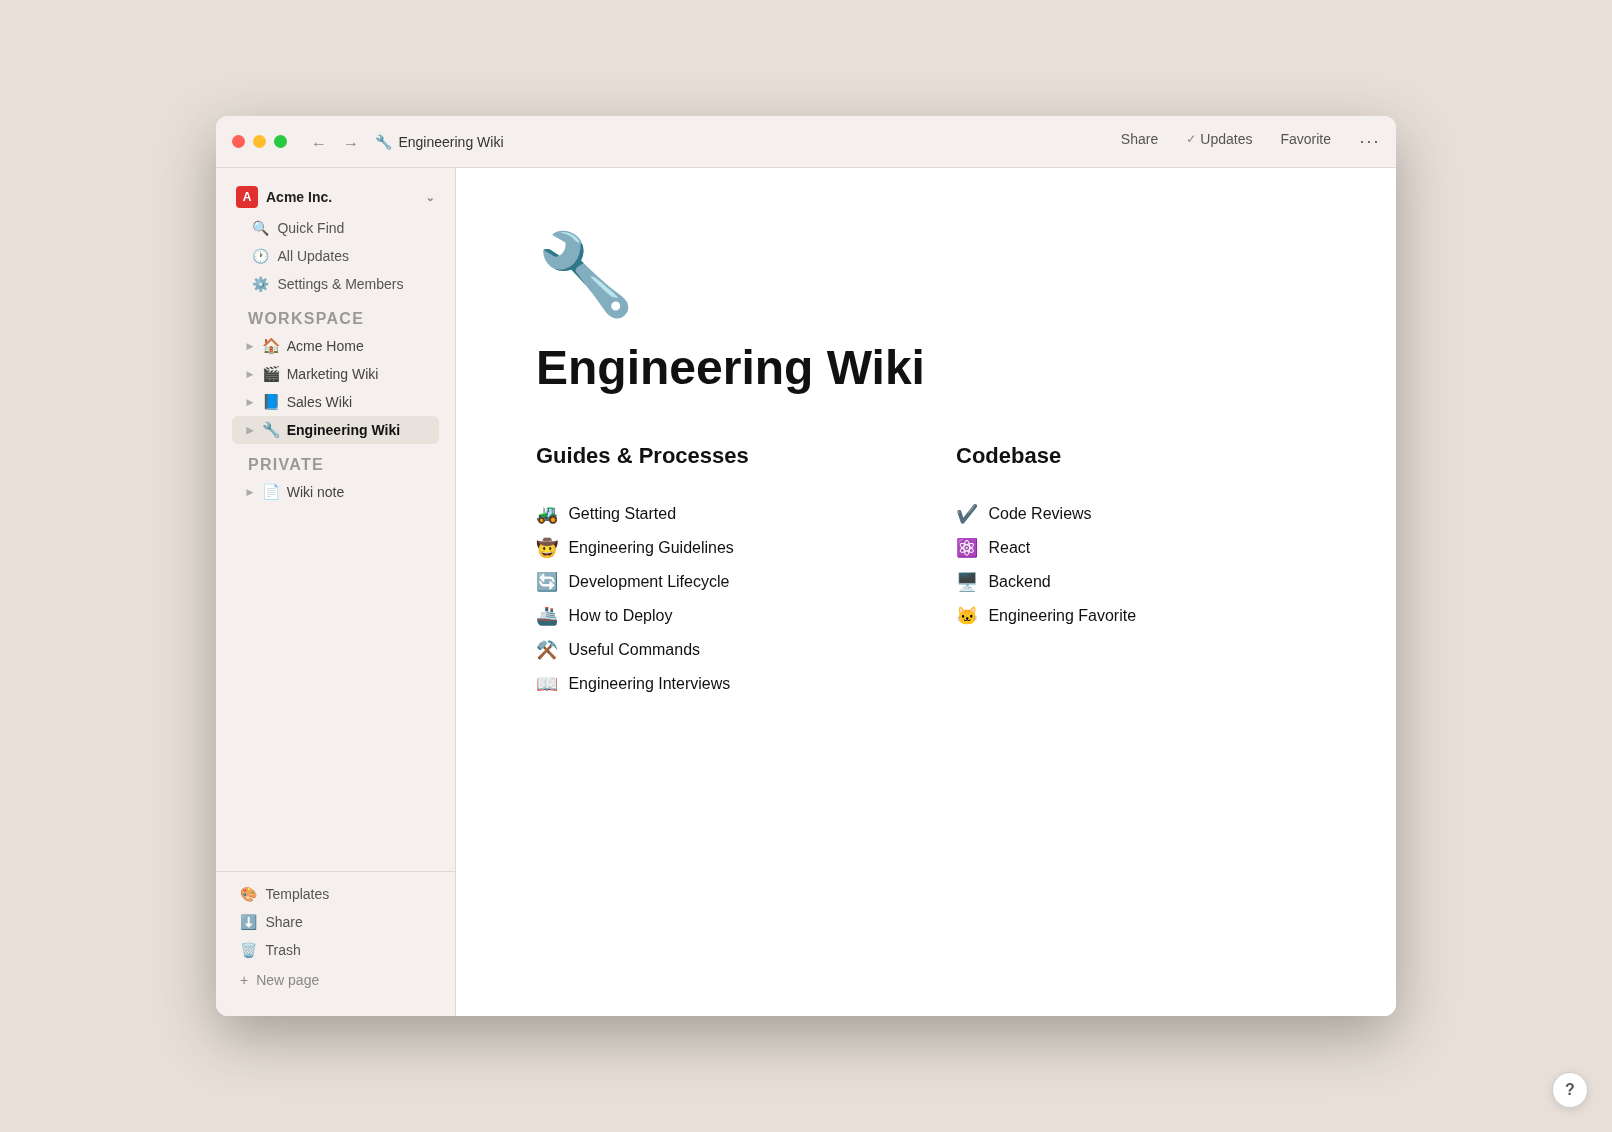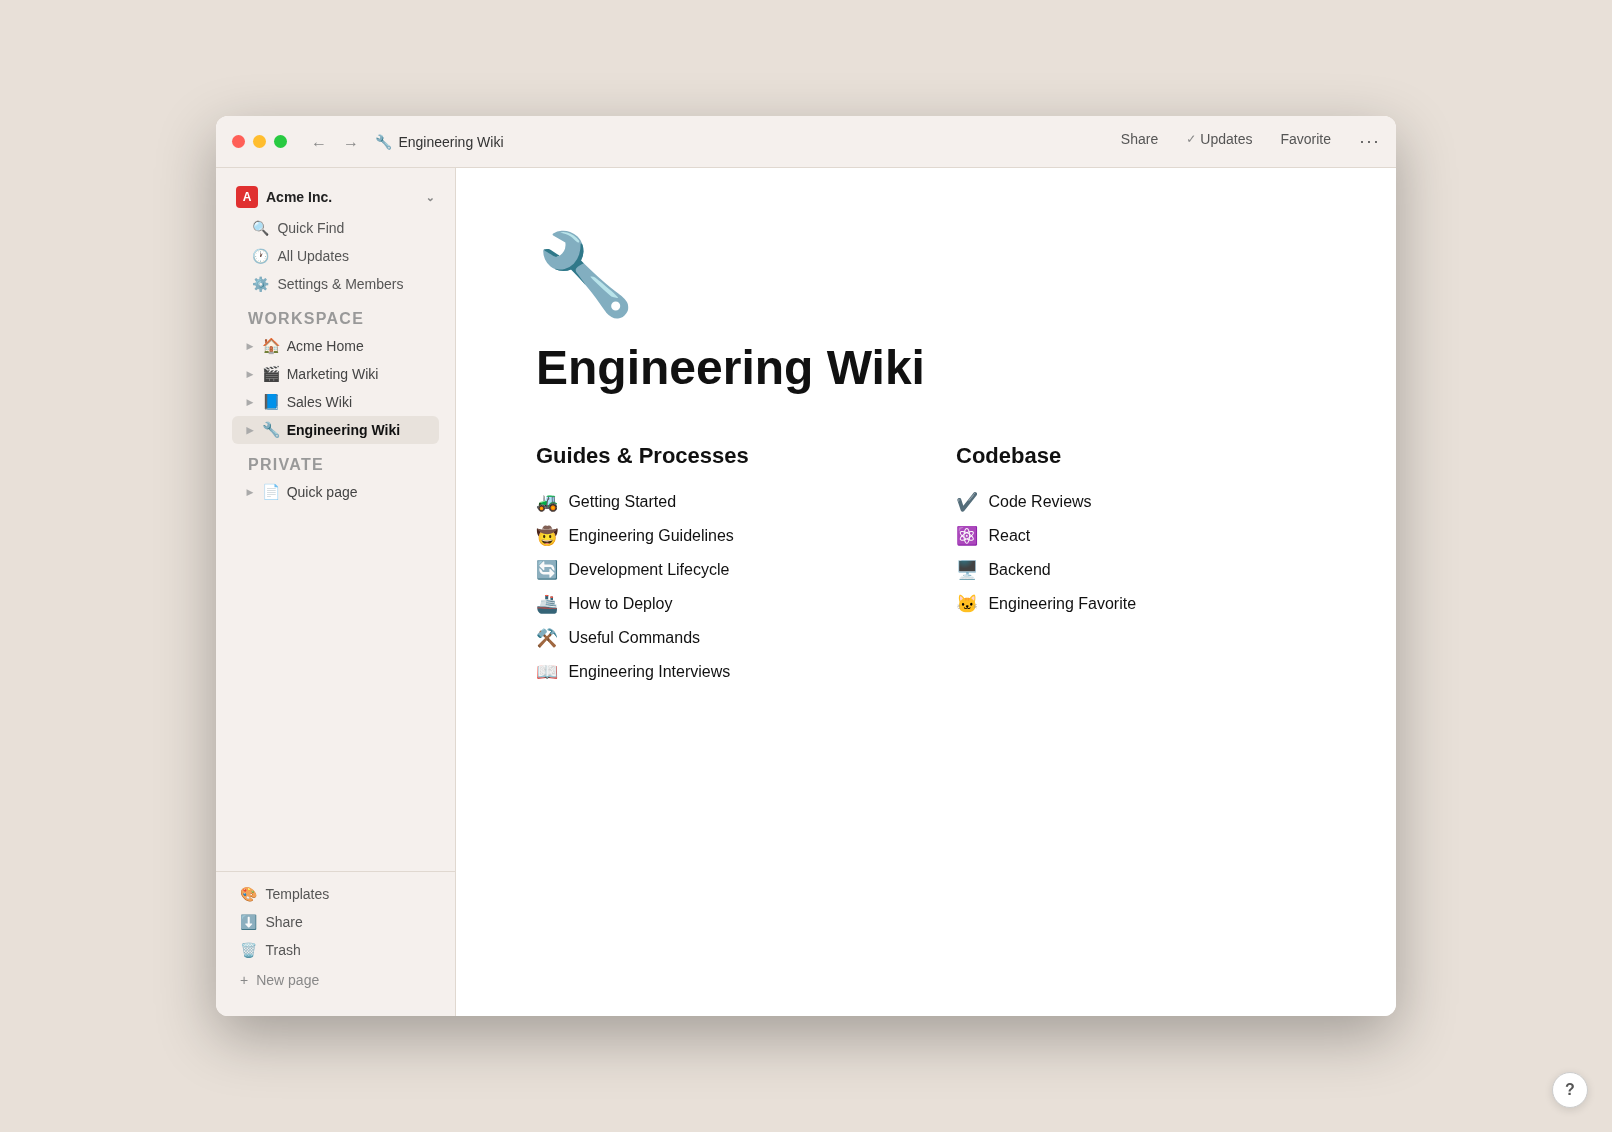--- a/index.html
+++ b/index.html
@@ -220,21 +220,21 @@
     .wiki-grid {
       display: grid;
       grid-template-columns: 1fr 1fr;
       gap: 40px 60px;
       margin-top: 16px;
     }
     .wiki-section h2 {
       font-size: 22px;
       font-weight: 700;
       color: #111;
-      margin-bottom: 16px;
+      margin-bottom: 28px;
     }
     .wiki-link {
       display: flex;
       align-items: center;
       gap: 10px;
       padding: 6px 0;
       font-size: 16px;
       color: #111;
       cursor: pointer;
       text-decoration: none;
@@ -334,21 +334,21 @@
         <div class="sidebar-tree-item active">
           <span class="tree-arrow">▶</span>
           <span class="tree-page-icon">🔧</span>
           <span>Engineering Wiki</span>
         </div>
 
         <div class="sidebar-section-label">PRIVATE</div>
         <div class="sidebar-tree-item">
           <span class="tree-arrow">▶</span>
           <span class="tree-page-icon">📄</span>
-          <span>Quick page</span>
+          <span>Wiki note</span>
         </div>
       </div>
 
       <div class="sidebar-bottom">
         <div class="sidebar-bottom-item">
           <span>🎨</span>
           <span>Templates</span>
         </div>
         <div class="sidebar-bottom-item">
           <span>⬇️</span>

